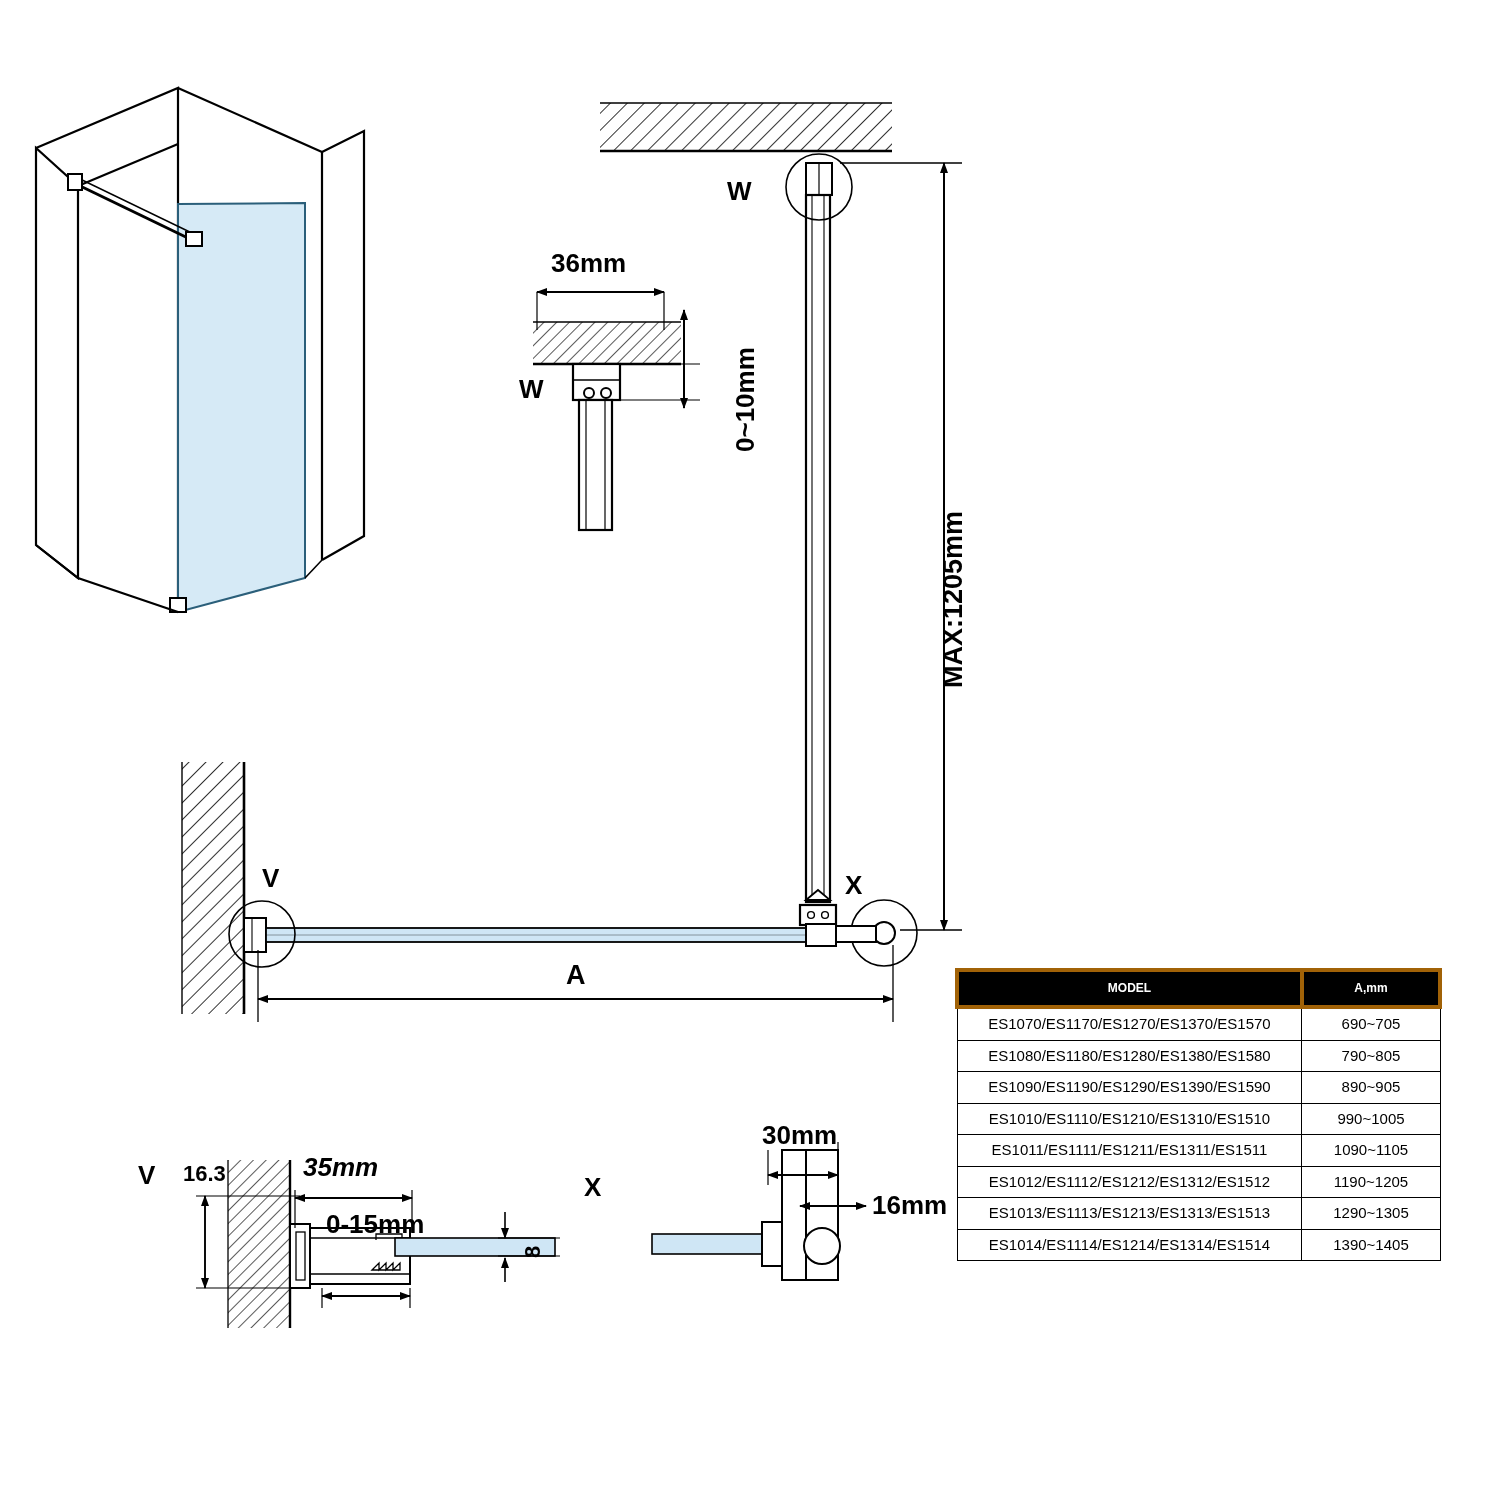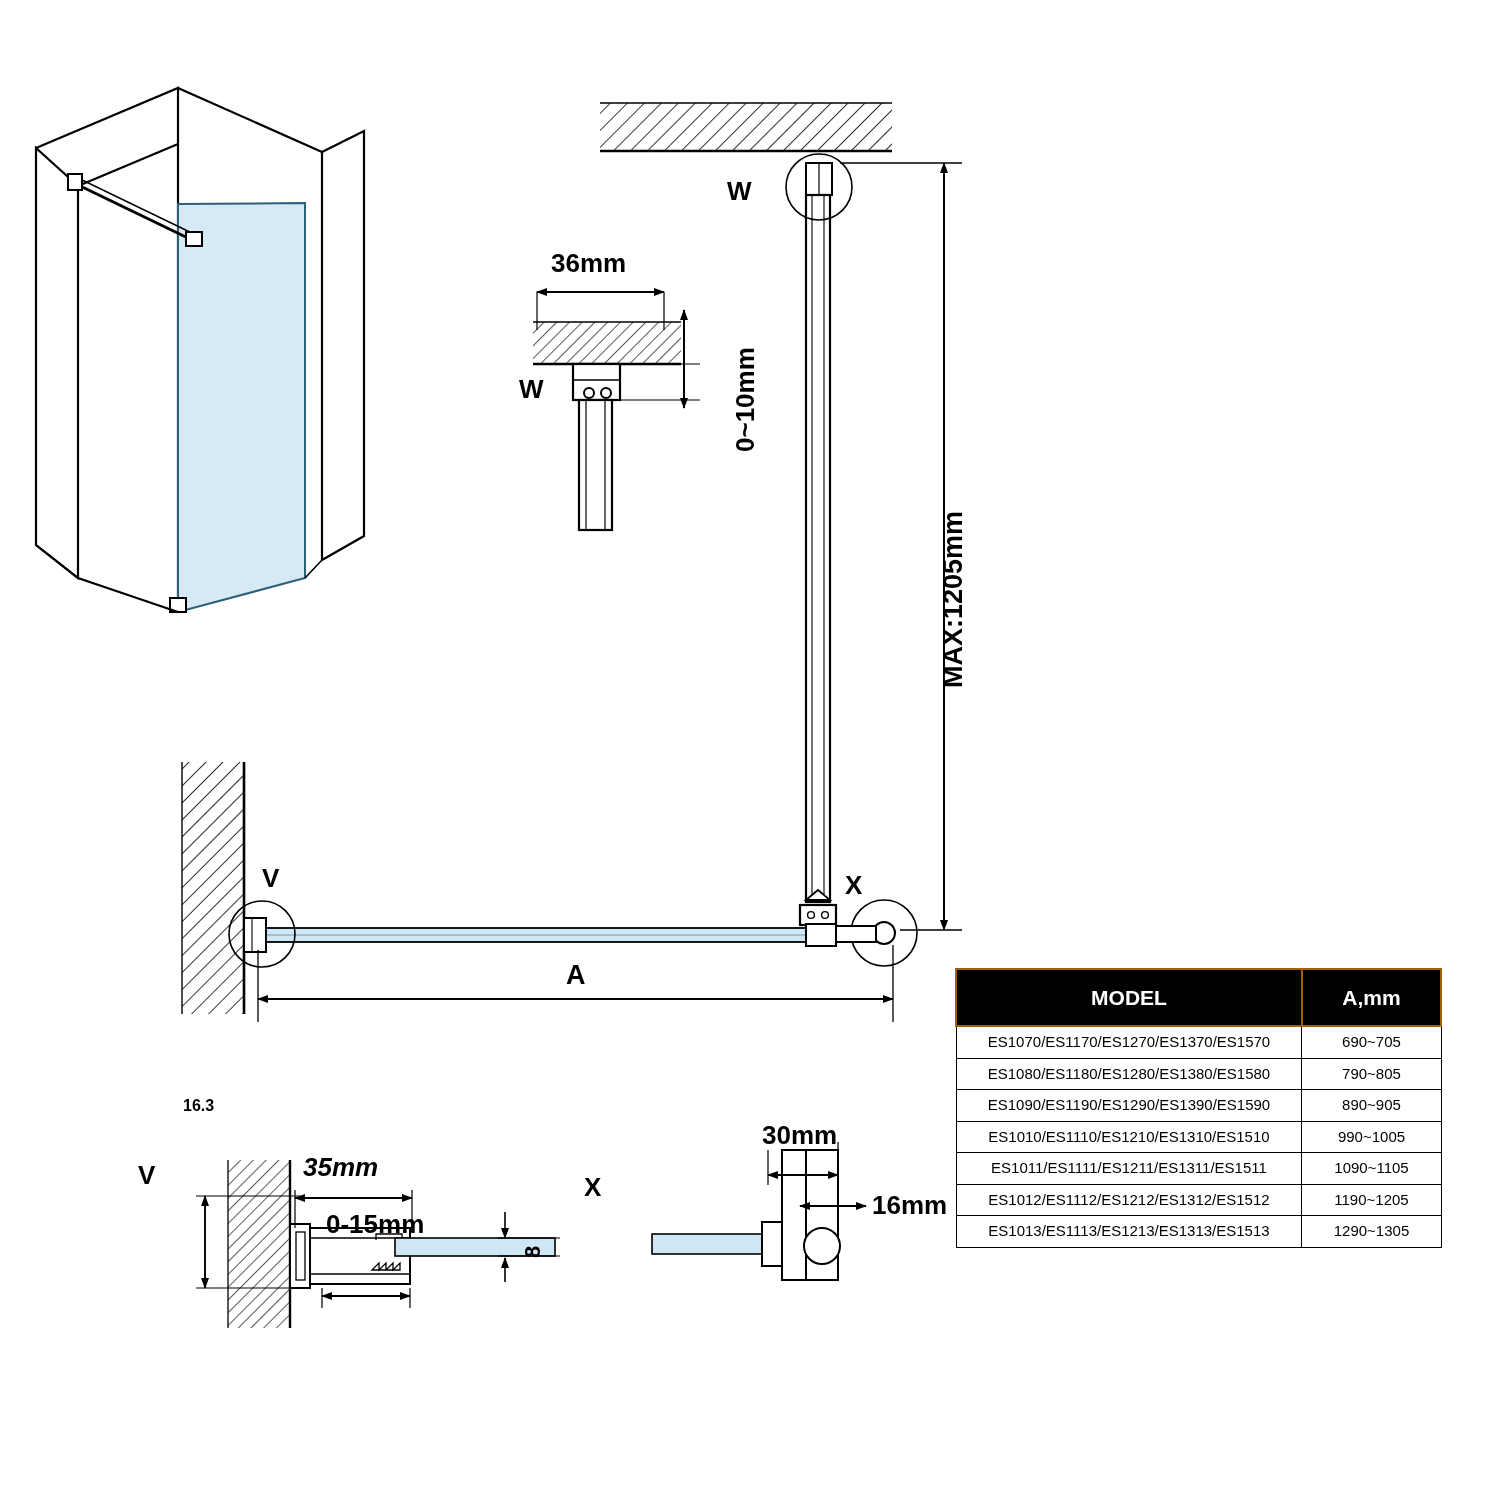--- a/index.html
+++ b/index.html
@@ -51,23 +51,23 @@
   #spec-table th, #spec-table td {
     border: 1px solid #000000;
     text-align: center;
     padding: 7px 2px;
     line-height: 1.1;
   }
   #spec-table thead th {
     background: #000000;
     color: #ffffff;
     font-weight: bold;
-    font-size: 21px;
-    padding: 16px 2px;
-    border: 2px solid #a16207;
+    font-size: 12px;
+    padding: 10px 2px;
+    border: 4px solid #a16207;
   }
   #spec-table td.model {
     width: 347px;
   }
   #spec-table td.aval {
     width: 140px;
   }
 </style>
 </head>
 <body>
@@ -258,21 +258,21 @@
   <div class="lbl vert" style="left:938px; top:688px; font-size:27px;">MAX:1205mm</div>
 
   <div class="lbl" style="left:262px; top:863px; font-size:26px;">V</div>
 
   <div class="lbl" style="left:845px; top:870px; font-size:26px;">X</div>
 
   <div class="lbl" style="left:566px; top:960px; font-size:27px;">A</div>
 
   <div class="lbl" style="left:138px; top:1160px; font-size:26px;">V</div>
 
-  <div class="lbl" style="left:183px; top:1097px; font-size:16px;">16.3</div>
+  <div class="lbl" style="left:183px; top:1161px; font-size:22px;">16.3</div>
 
   <div class="lbl" style="left:303px; top:1152px; font-size:26px;font-style:italic;">35mm</div>
 
   <div class="lbl" style="left:326px; top:1209px; font-size:26px;">0-15mm</div>
 
   <div class="lbl vert" style="left:520px; top:1258px; font-size:22px;">8</div>
 
   <div class="lbl" style="left:584px; top:1172px; font-size:26px;">X</div>
 
   <div class="lbl" style="left:762px; top:1120px; font-size:26px;">30mm</div>
@@ -308,16 +308,20 @@
           <td class="aval">1090~1105</td>
         </tr>
         <tr>
           <td class="model">ES1012/ES1112/ES1212/ES1312/ES1512</td>
           <td class="aval">1190~1205</td>
         </tr>
         <tr>
           <td class="model">ES1013/ES1113/ES1213/ES1313/ES1513</td>
           <td class="aval">1290~1305</td>
         </tr>
+        <tr>
+          <td class="model">ES1014/ES1114/ES1214/ES1314/ES1514</td>
+          <td class="aval">1390~1405</td>
+        </tr>
       </tbody>
   </table>
 
 </div>
 
 </body></html>

